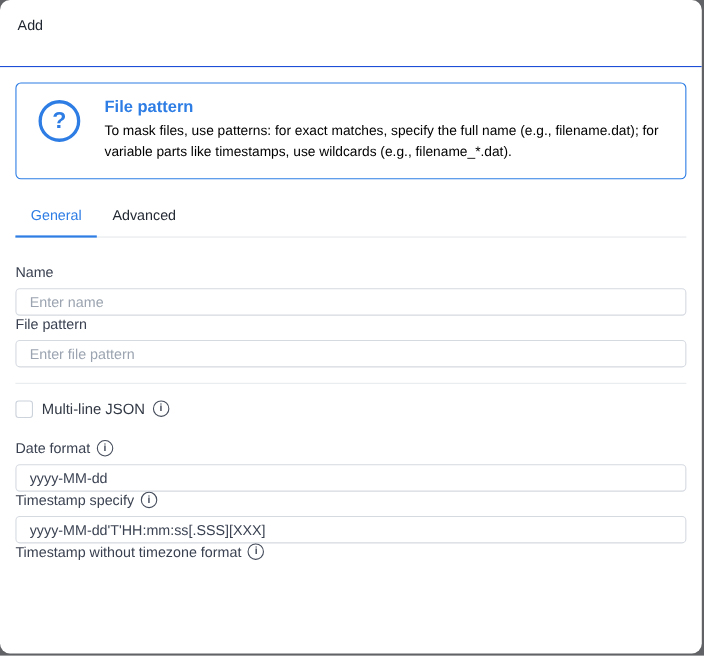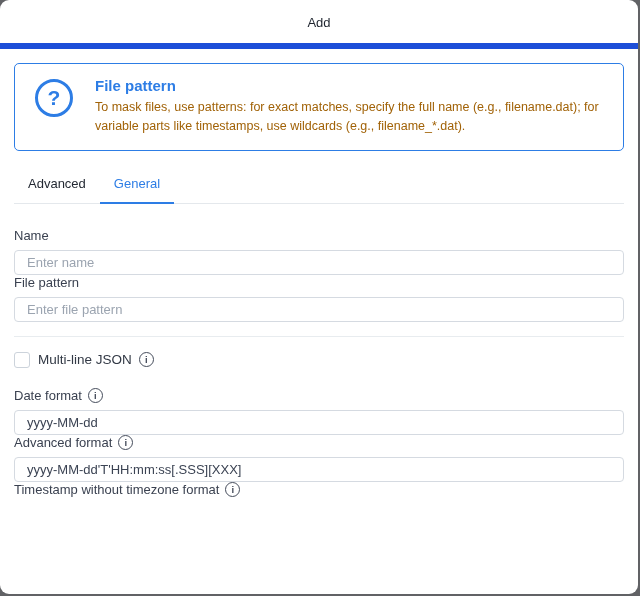--- a/index.html
+++ b/index.html
@@ -13,24 +13,23 @@
   .modal {
     position: absolute;
     top: 0; left: 0; right: 2px; bottom: 2px;
     background: #ffffff;
     border-radius: 9px;
     display: flex;
     flex-direction: column;
     overflow: hidden;
   }
   .modal-header {
-    padding: 15px 16px 13px;
-    border-bottom: 6px solid #1d4ed8;
+    padding: 15px 16px 30px;
+    border-bottom: 1px solid #1d4ed8;
     flex: 0 0 auto;
-    text-align: center;
   }
   .modal-title { font-size: 13px; color: #1e242e; font-weight: 400; }
   .modal-content { flex: 1 1 auto; padding: 14px 14px 0; }
 
   
   .info-box {
     border: 1.5px solid #2d7de5;
     border-radius: 5px;
     padding: 13px 16px 13px 20px;
     display: flex;
@@ -43,21 +42,21 @@
     border: 3px solid #2d7de5;
     border-radius: 50%;
     color: #2d7de5;
     font-size: 21px;
     font-weight: 700;
     display: flex; align-items: center; justify-content: center;
     margin-top: 2px;
   }
   .info-texts { flex: 1 1 auto; }
   .info-title { color: #2d7de5; font-size: 15px; font-weight: 600; margin-bottom: 4px; }
-  .info-desc { color: #a16207; font-size: 12.5px; line-height: 1.55; padding-right: 2px; }
+  .info-desc { color: #000000; font-size: 12.5px; line-height: 1.55; padding-right: 2px; }
 
   
   .tabs {
     display: flex;
     margin-top: 19px;
     border-bottom: 1px solid #e4e8ec;
   }
   .tab {
     font-size: 13px;
     padding: 6px 14px 12px;
@@ -143,22 +142,22 @@
 
     <div class="info-box">
       <div class="q-icon">?</div>
       <div class="info-texts">
         <div class="info-title">File pattern</div>
         <div class="info-desc">To mask files, use patterns: for exact matches, specify the full name (e.g., filename.dat); for variable parts like timestamps, use wildcards (e.g., filename_*.dat).</div>
       </div>
     </div>
 
     <div class="tabs">
+      <div class="tab active">General</div>
       <div class="tab">Advanced</div>
-      <div class="tab active">General</div>
     </div>
 
     <div class="form-area">
 
       <div class="field-group">
         <div class="field-label">Name</div>
         <input class="text-input" type="text" placeholder="Enter name" style="">
       </div>
 
       <div>
@@ -179,21 +178,21 @@
       <div class="field-group">
         <div class="field-label">
           <span>Date format</span>
           <i class="info-i">i</i>
         </div>
         <input class="text-input" type="text" value="yyyy-MM-dd" style="">
       </div>
 
       <div class="field-group">
         <div class="field-label">
-          <span>Advanced format</span>
+          <span>Timestamp specify</span>
           <i class="info-i">i</i>
         </div>
         <input class="text-input" type="text" value="yyyy-MM-dd'T'HH:mm:ss[.SSS][XXX]" style="">
       </div>
 
       <div class="field-group">
         <div class="field-label">
           <span>Timestamp without timezone format</span>
           <i class="info-i">i</i>
         </div>

